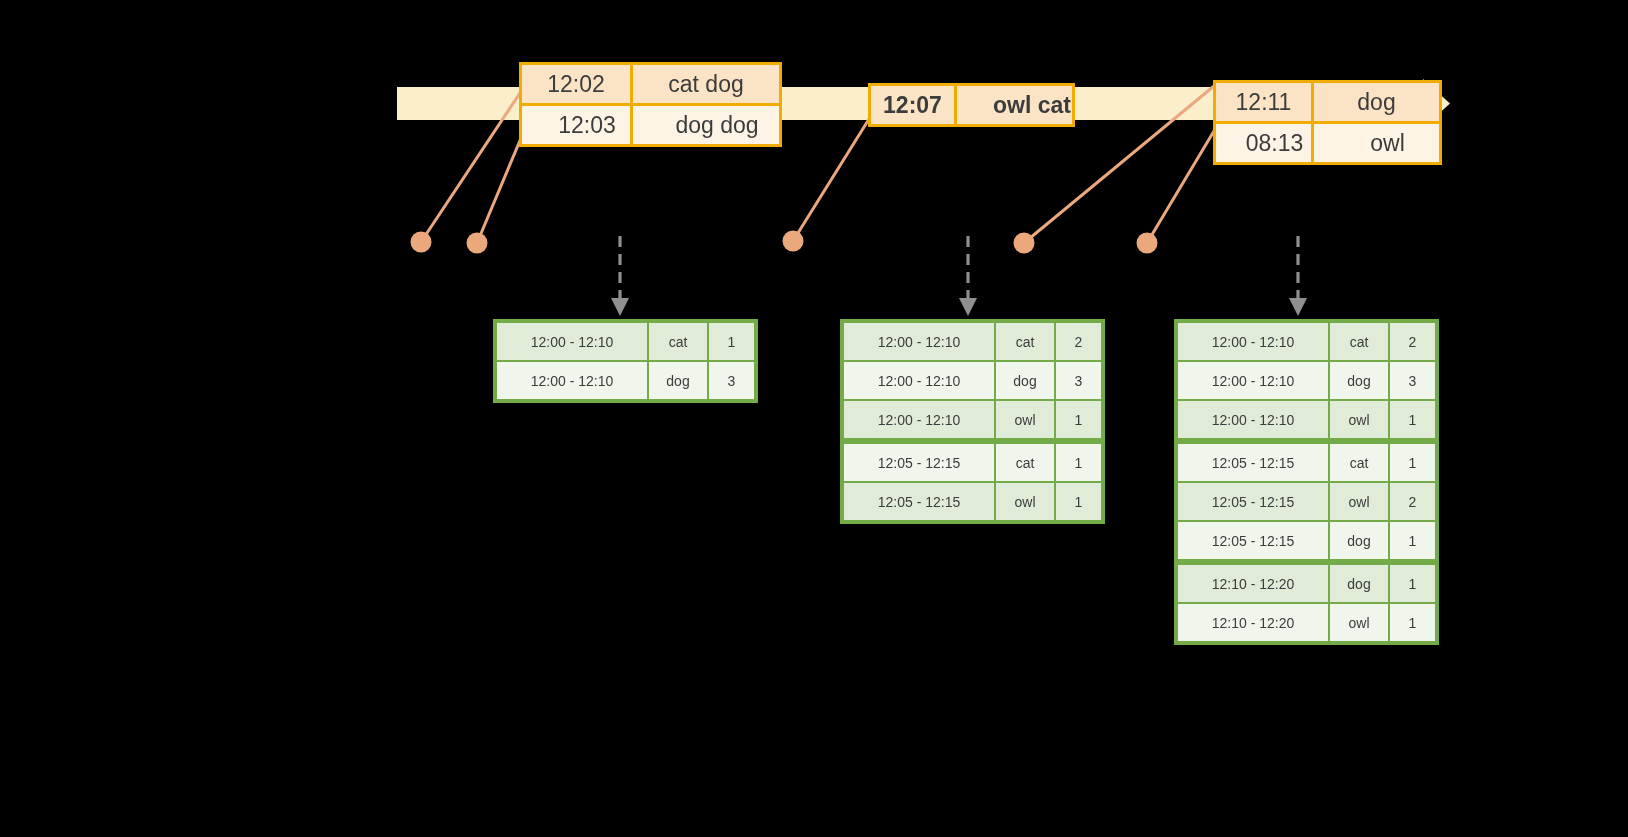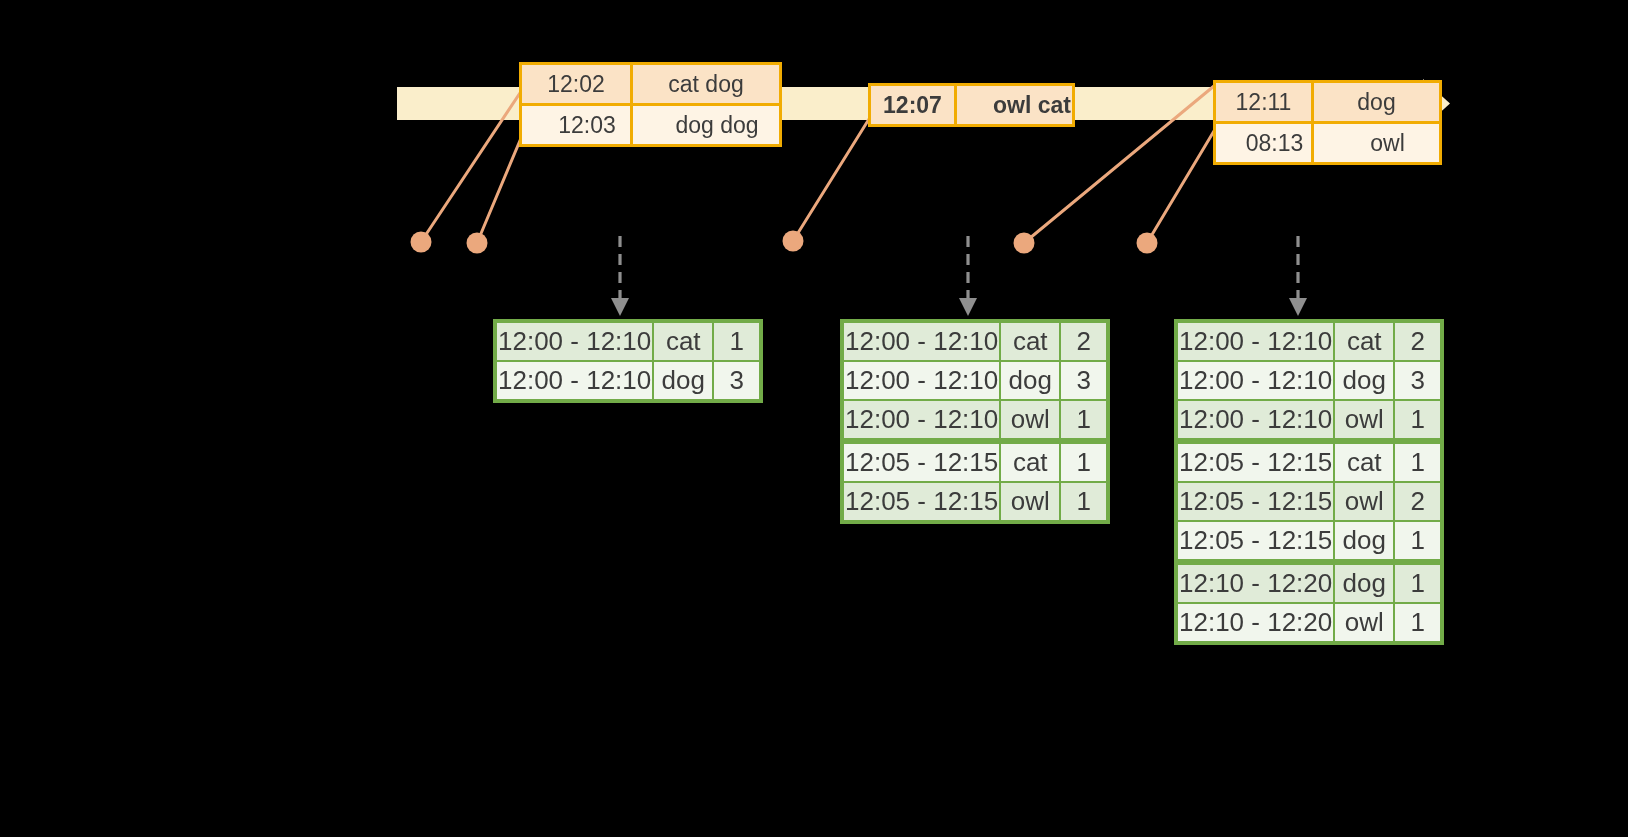--- a/index.html
+++ b/index.html
@@ -23,21 +23,21 @@
   .event-table{border:3px solid var(--event-border);}
   .event-table td{border:3px solid var(--event-border);font-size:23px;height:36px;}
   .event-table tr.dark td{background:var(--event-row-dark);}
   .event-table tr.light td{background:var(--event-row-light);padding-left:23px;}
   .et-1 td.c-time{width:84px;}  .et-1 td.c-words{width:122px;}
   .et-2 td.c-time{width:81px;}  .et-2 td.c-words{width:113px;text-align:right;}
   .et-3 td.c-time{width:71px;}  .et-3 td.c-words{width:101px;}
 
   
   .result-table{border:4px solid var(--result-border);}
-  .result-table td{border:2px solid var(--result-border);font-size:26px;height:35px;}
+  .result-table td{border:2px solid var(--result-border);font-size:14px;height:35px;}
   .result-table tr.dark td{background:var(--result-row-dark);}
   .result-table tr.light td{background:var(--result-row-light);}
   .result-table tr.group-start td{border-top:6px solid var(--result-border);}
   .result-table td.c-window{width:148px;}
   .result-table td.c-word{width:56px;}
   .result-table td.c-count{width:43px;}
 </style>
 </head>
 <body>
 

